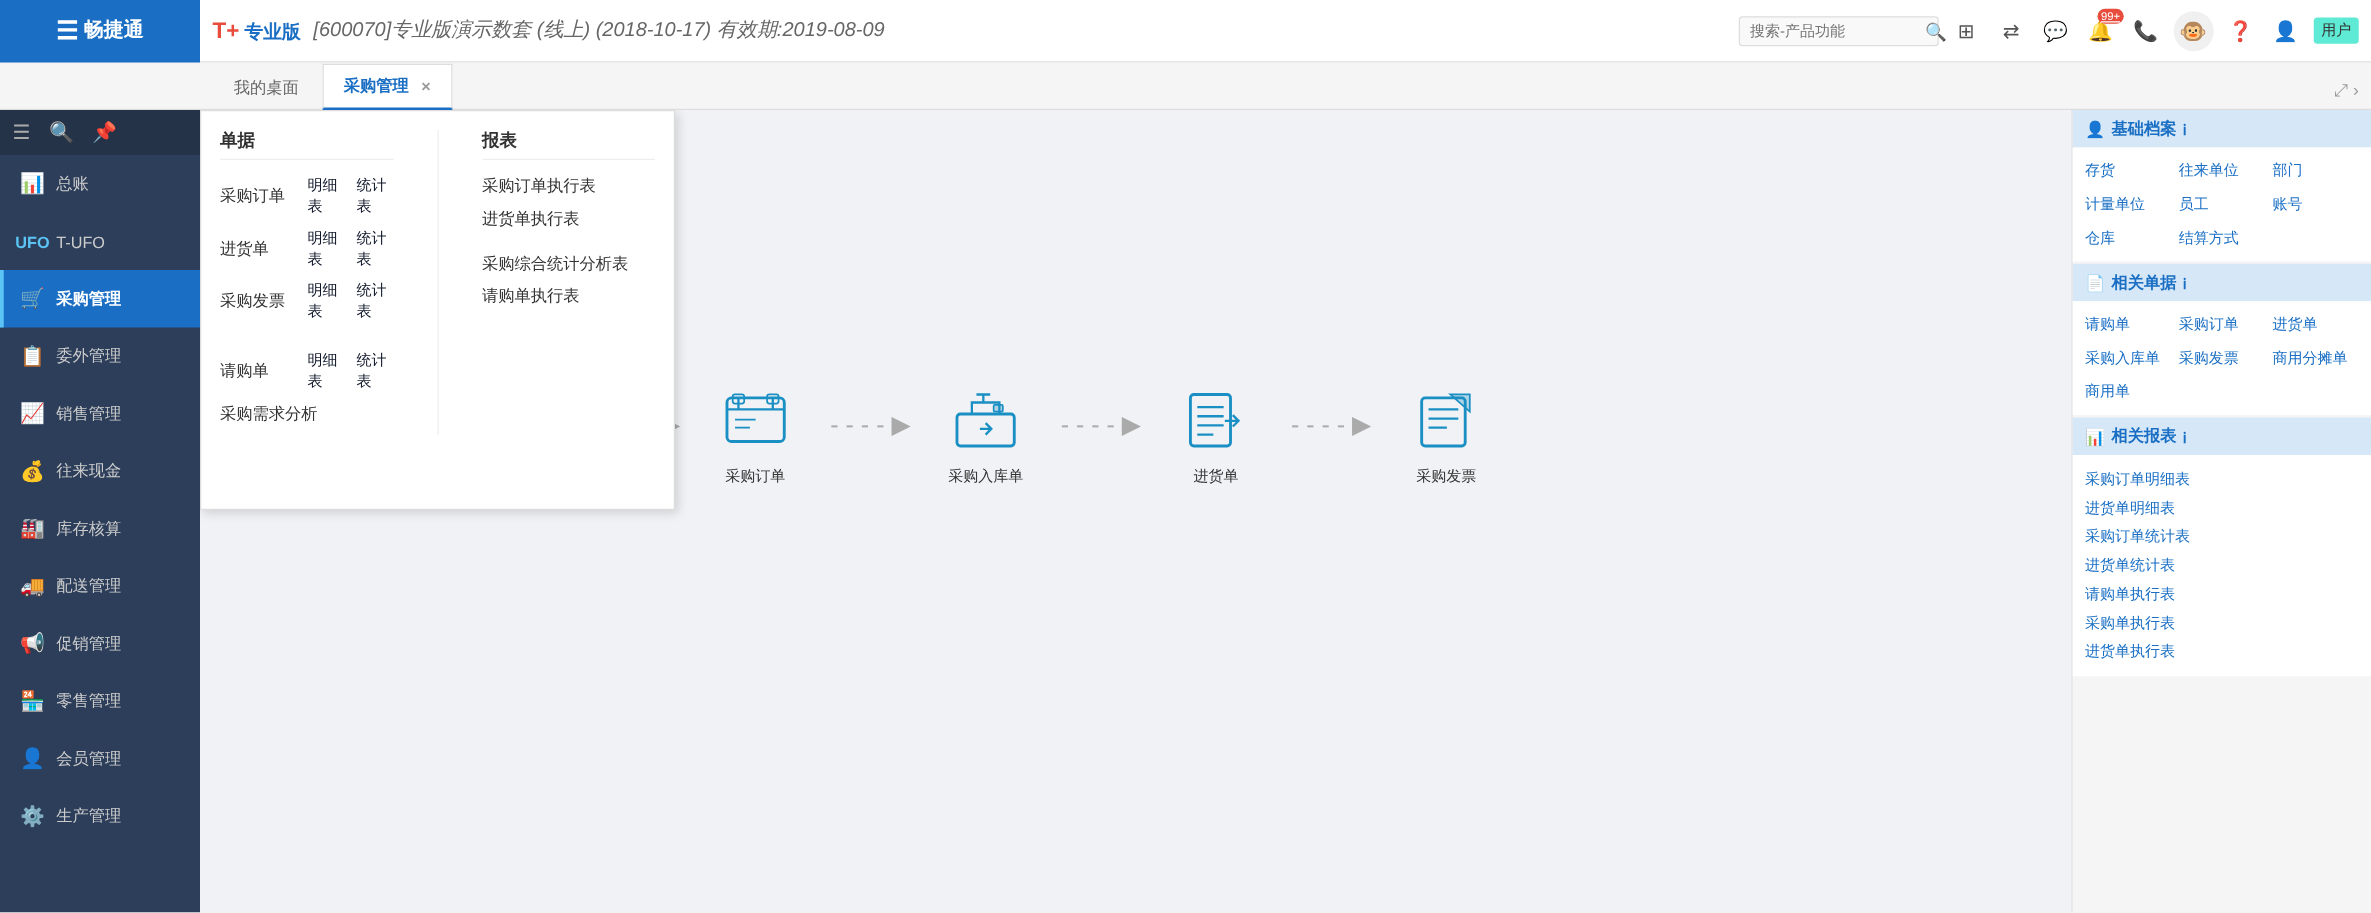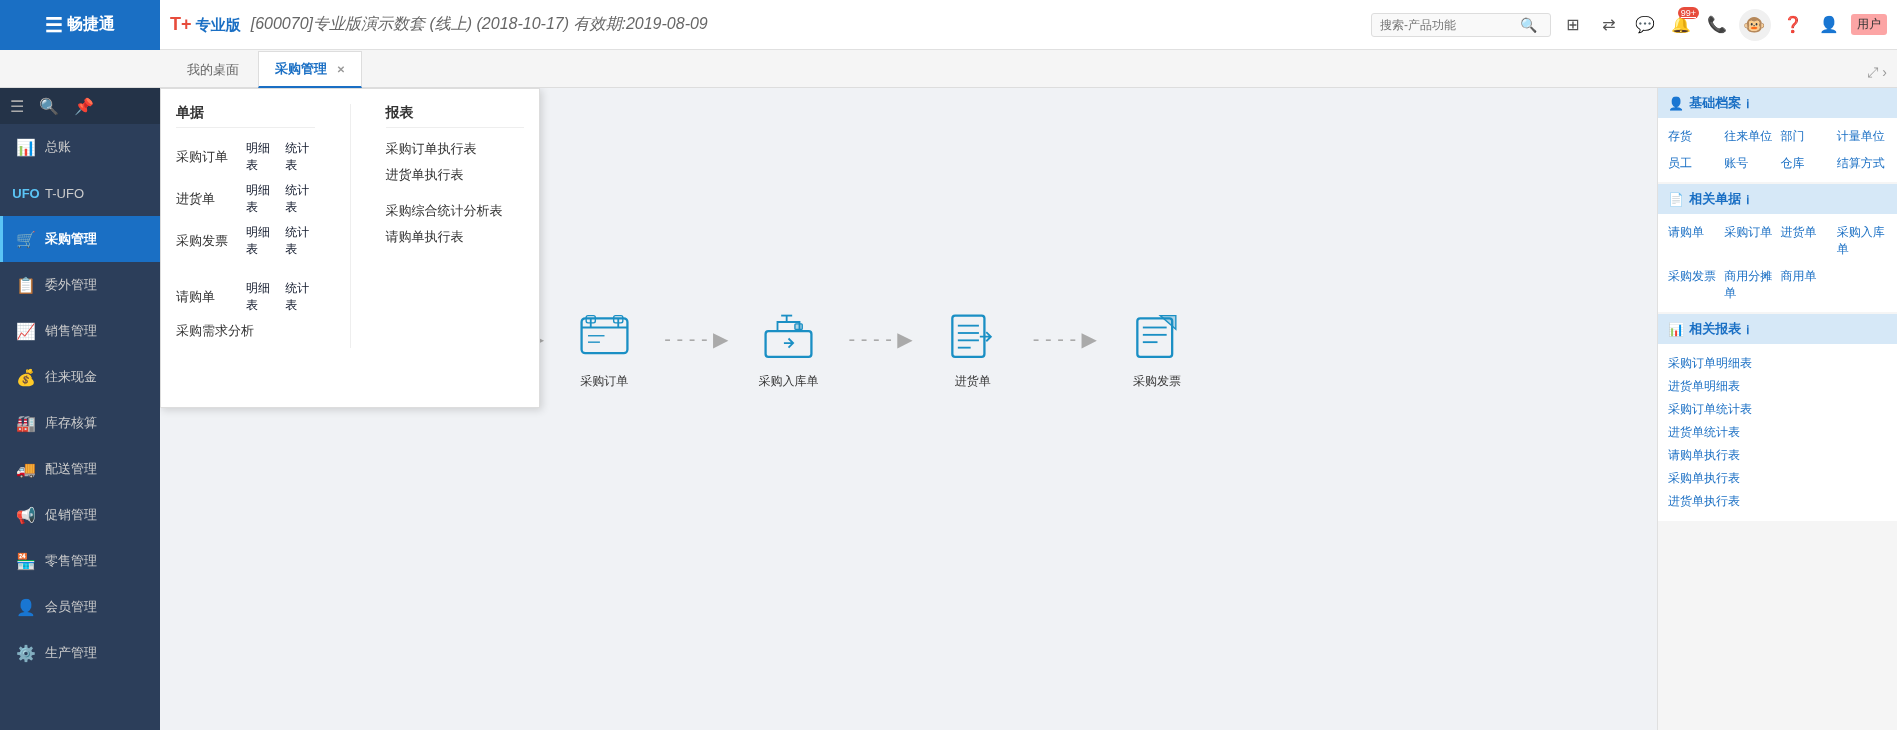--- a/index.html
+++ b/index.html
@@ -59,21 +59,21 @@
       display: flex;
       align-items: center;
       gap: 8px;
     }
     .search-box {
       display: flex;
       align-items: center;
       border: 1px solid #ddd;
       border-radius: 3px;
       padding: 3px 8px;
-      width: 180px;
+      width: 160px;
       background: #f9f9f9;
     }
     .search-box input {
       border: none;
       background: transparent;
       outline: none;
       font-size: 12px;
       width: 140px;
       color: #999;
     }
@@ -107,21 +107,21 @@
       border-radius: 50%;
       background: #f0f0f0;
       display: flex;
       align-items: center;
       justify-content: center;
       font-size: 18px;
     }
     .user-name {
       font-size: 12px;
       color: #333;
-      background: #fca5a5;
+      background: #5eead4;
       padding: 2px 6px;
       border-radius: 3px;
     }
 
     
     .tab-bar {
       height: 38px;
       background: #f5f5f5;
       border-bottom: 1px solid #ddd;
       display: flex;
@@ -343,21 +343,21 @@
       display: flex;
       align-items: center;
       gap: 5px;
     }
     .right-section-body {
       background: white;
       padding: 8px 10px;
     }
     .right-grid {
       display: grid;
-      grid-template-columns: 1fr 1fr 1fr 1fr;
+      grid-template-columns: 1fr 1fr 1fr;
       gap: 6px;
     }
     .right-item {
       font-size: 12px;
       color: #1a6fc4;
       cursor: pointer;
       padding: 2px 0;
     }
     .right-list-item {
       font-size: 12px;

